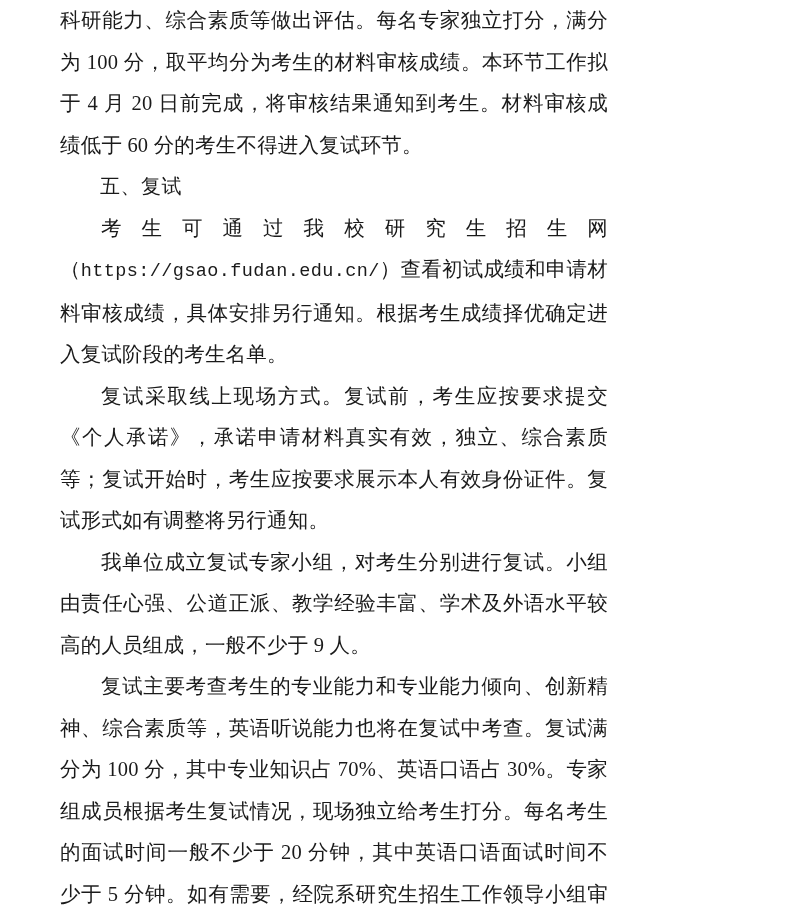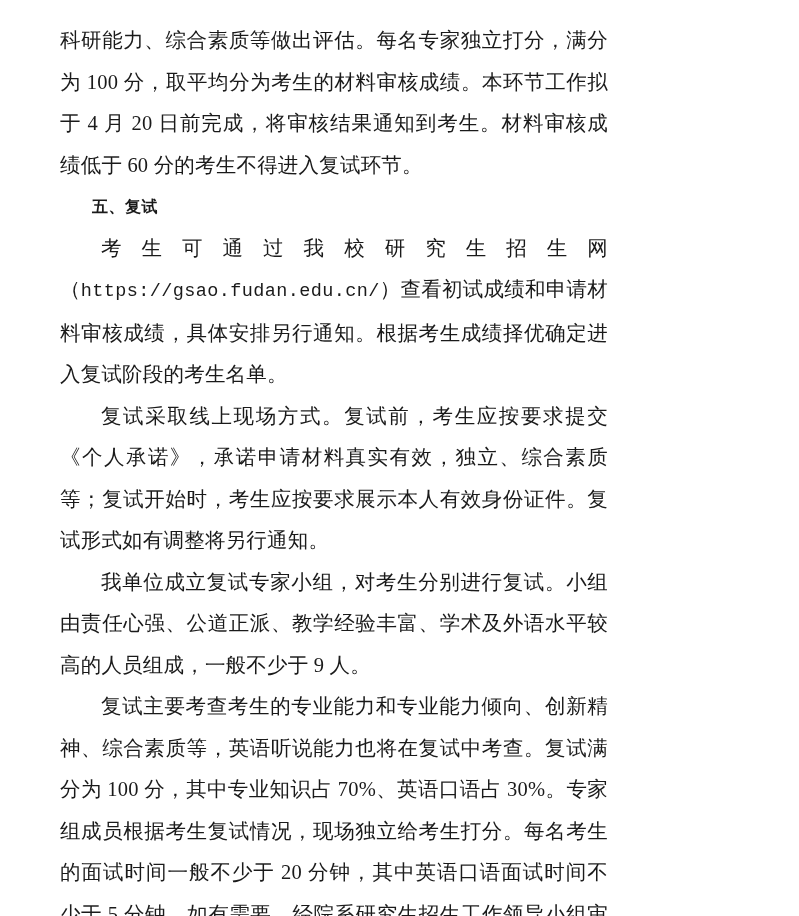--- a/index.html
+++ b/index.html
@@ -12,21 +12,21 @@
     height: 916px;
     font-family: "Liberation Serif", "DejaVu Serif", serif;
     color: #1a1a1a;
     overflow: hidden;
   }
   .page {
     position: relative;
     width: 670px;
     height: 916px;
     box-sizing: border-box;
-    padding: 20px 62px 0 60px;
+    padding: 0 62px 0 60px;
     background: #fff;
   }
   .doc-body {
     font-size: 20.5px;
     line-height: 41.5px;
     letter-spacing: 0.2px;
     text-align: justify;
     text-justify: inter-ideograph;
   }
   p {
@@ -34,23 +34,23 @@
     padding: 0;
   }
   .para {
     text-indent: 2em;
   }
   .cont {
     text-indent: 0;
   }
   .heading {
     text-indent: 2em;
-    font-weight: bold;
+    font-weight: normal;
     font-family: "Liberation Sans", "DejaVu Sans", sans-serif;
-    font-size: 16px;
+    font-size: 20px;
     letter-spacing: 0.5px;
   }
   .mono-ish {
     font-family: "Liberation Mono", "DejaVu Sans Mono", monospace;
     font-size: 18.5px;
     letter-spacing: 0.4px;
   }
 </style>
 </head>
 <body>

